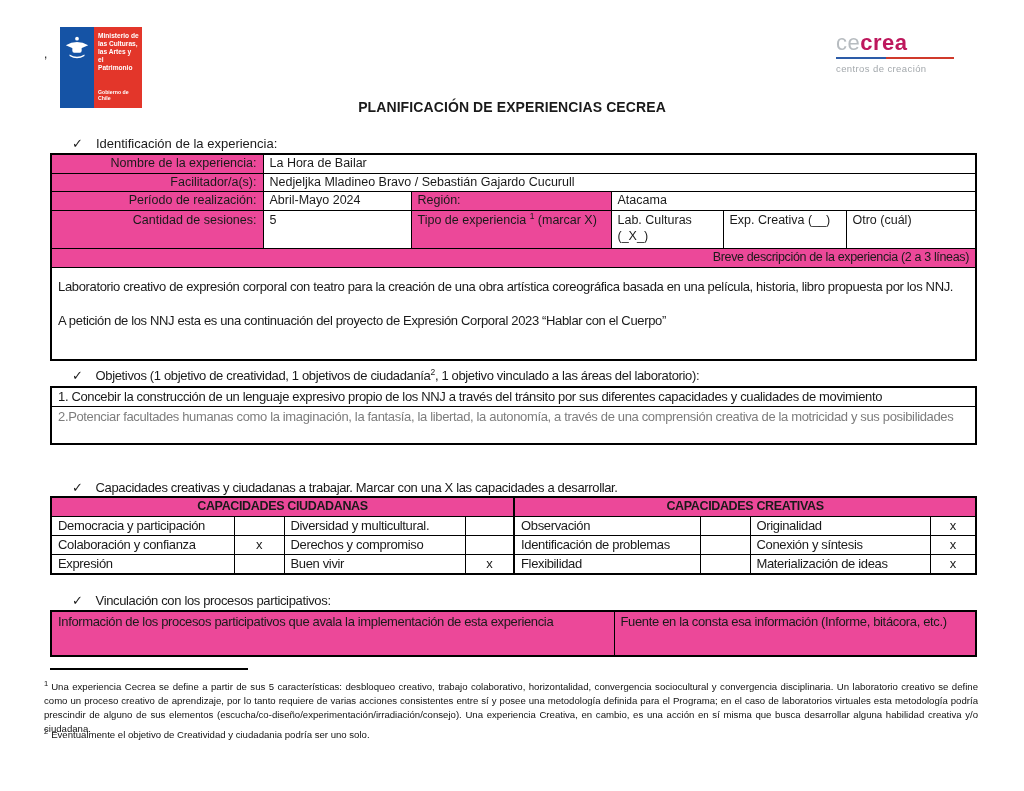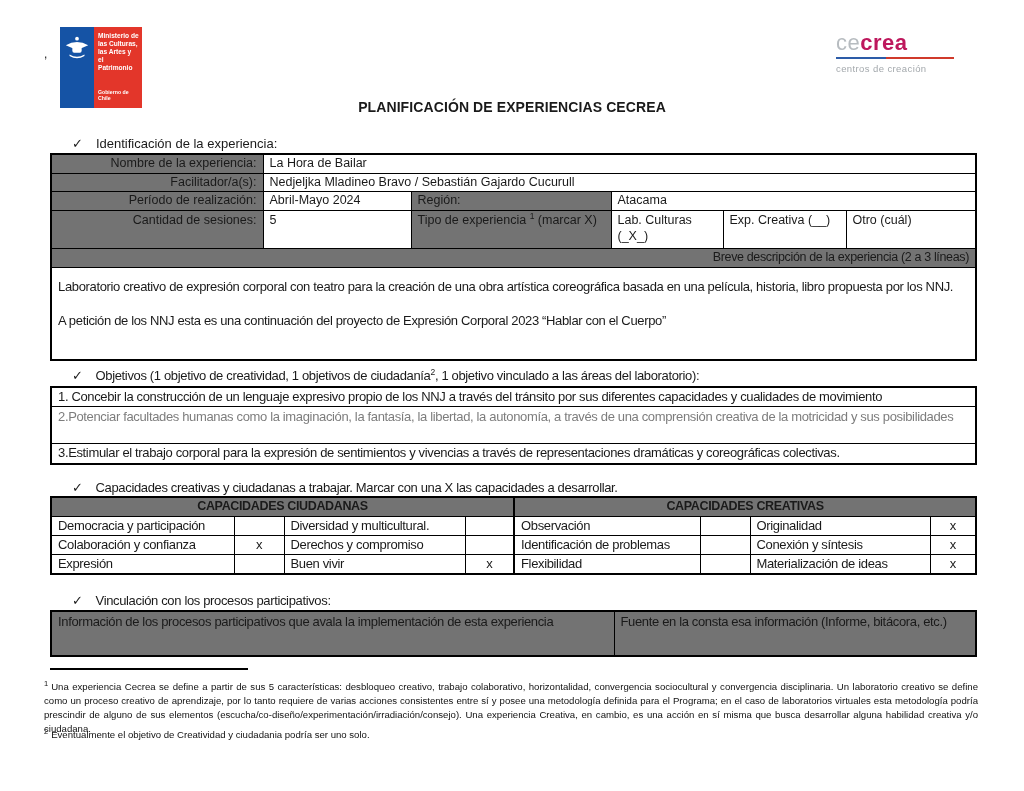--- a/index.html
+++ b/index.html
@@ -33,21 +33,21 @@
   
   .checkline { left:72px; font-size:13px; display:flex; gap:13px; align-items:baseline; white-space:nowrap; }
   .check { font-size:13px; }
   .cond, .cond td { letter-spacing:-0.35px; }
 
   
   table.tbl { border-collapse:collapse; table-layout:fixed; width:925px; left:50px;
     border:2px solid #000; }
   .tbl td { border:1px solid #000; padding:1px 6px; font-size:12.5px; line-height:1.25;
     overflow:hidden; vertical-align:middle; }
-  .gray { background:#737373; }
+  .gray { background:#ec4899; }
   .lab { text-align:right; }
   .r17 td { height:18px; }
   .r37 td { height:38px; vertical-align:top; padding-top:2px; }
   .center { text-align:right; }
   .desc-cell { height:93px; vertical-align:top; padding:7px 8px 0 8px; }
   .desc-cell p { margin:0 0 18px 0; font-size:13px; }
   sup.fn { font-size:8.5px; vertical-align:super; line-height:0; }
 
   .obj-row td { font-size:13px; }
   .obj-r1 td { height:19px; }
@@ -168,23 +168,20 @@
     <colgroup>
         <col style="width:925px">
       </colgroup>
     <tbody>
         <tr class="obj-row obj-r1">
       <td>1. Concebir la construcción de un lenguaje expresivo propio de los NNJ a través del tránsito por sus diferentes capacidades y cualidades de movimiento</td>
     </tr>
     <tr class="obj-row obj-r2">
       <td>2.Potenciar facultades humanas como la imaginación, la fantasía, la libertad, la autonomía, a través de una comprensión creativa de la motricidad y sus posibilidades</td>
     </tr>
-    <tr class="obj-row obj-r3">
-      <td>3.Estimular el trabajo corporal para la expresión de sentimientos y vivencias a través de representaciones dramáticas y coreográficas colectivas.</td>
-    </tr>
   </tbody>
     </table>
 
   <div class="abs checkline cond" style="top:480px">
     <span class="check">✓</span>
     <span>Capacidades creativas y ciudadanas a trabajar. Marcar con una X las capacidades a desarrollar.</span>
   </div>
 
   <table class="abs tbl cond" style="top:496px">
     <colgroup>

